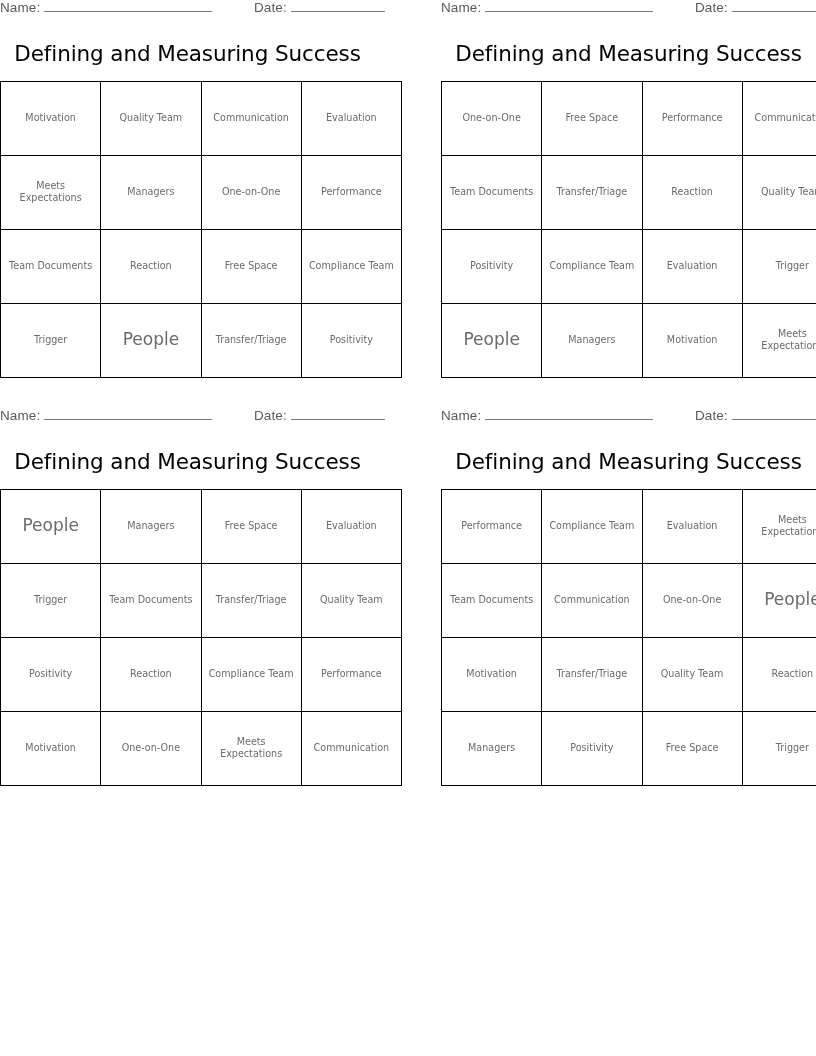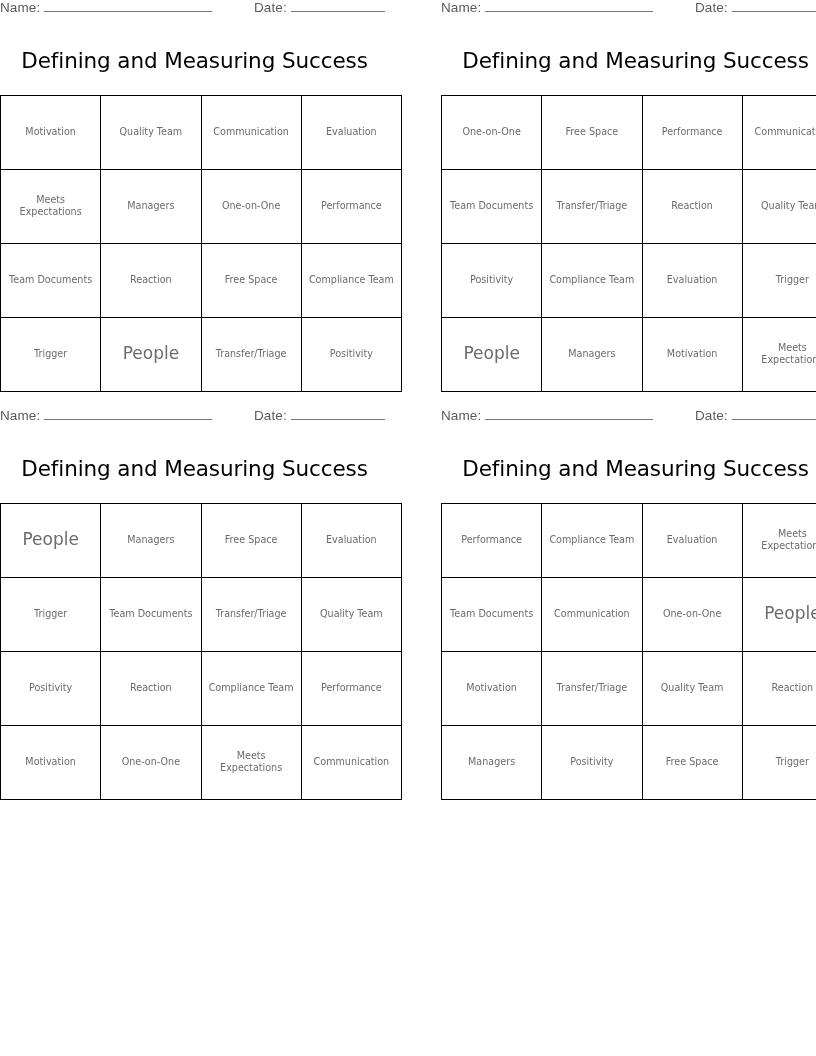--- a/index.html
+++ b/index.html
@@ -58,21 +58,21 @@
     display: inline-block;
     border-bottom: 1.4px solid #7a7a7a;
     margin-left: 4px;
     height: 11px;
   }
   .meta-rule--name { width: 168px; }
   .meta-rule--date { width: 94px; }
 
   
   .card-title {
-    margin: 7px;
+    margin: 0;
     padding: 0;
     width: 375px;
     text-align: center;
     font-family: "DejaVu Sans", "Liberation Sans", sans-serif;
     font-size: 21.5px;
     font-weight: 400;
     color: #000000;
     line-height: 1;
     padding-top: 21px;
     padding-bottom: 16px;

